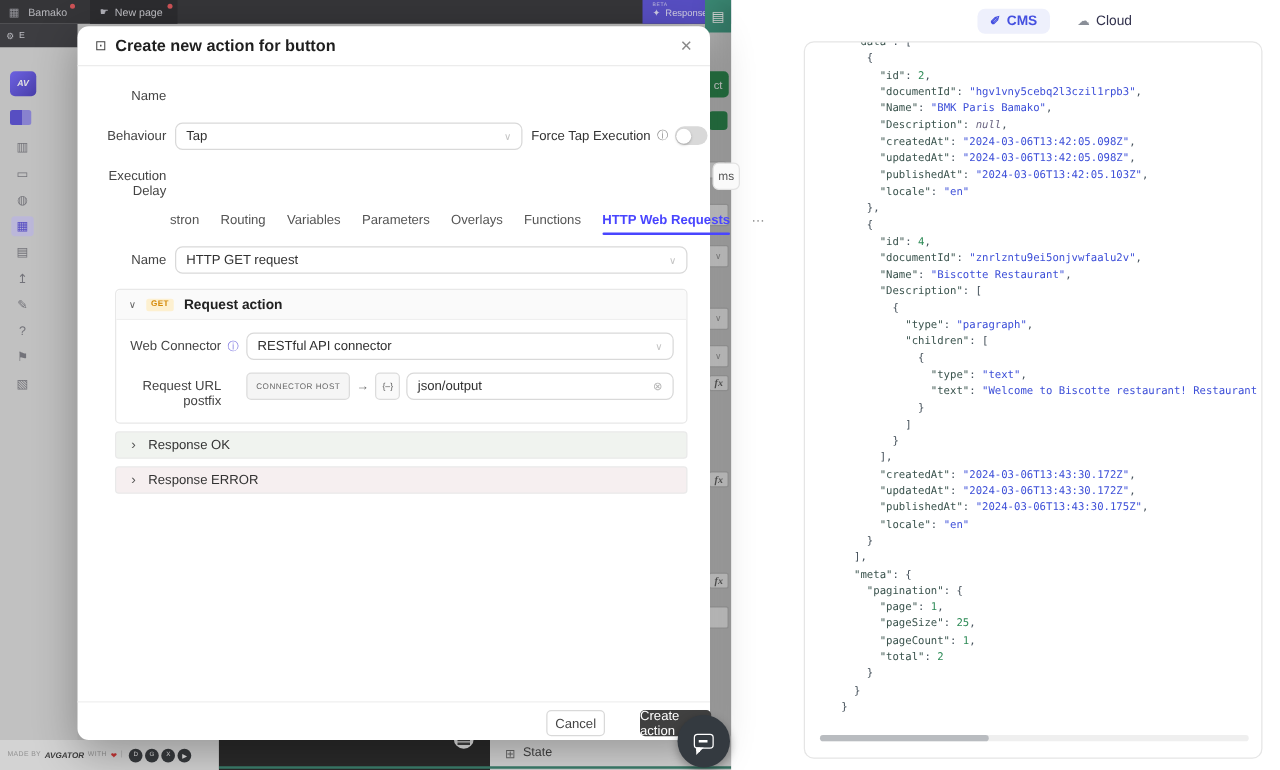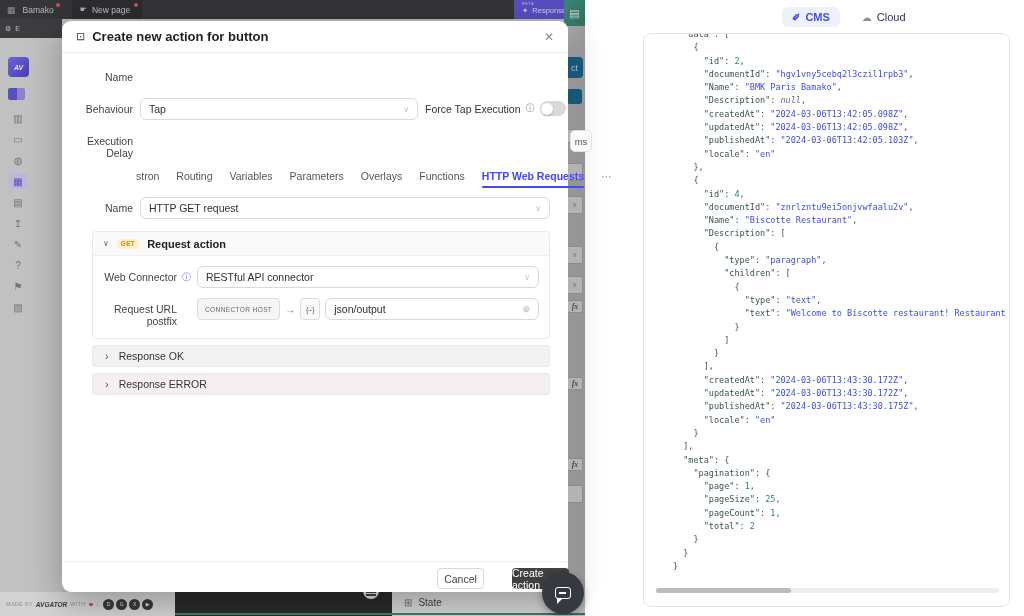--- a/index.html
+++ b/index.html
@@ -23,21 +23,21 @@
   .env-car { margin-left:auto; font-size:6px; }
   .green-box { position:absolute; right:0; top:0; width:21px; height:26px; background:#2b8f74; color:#fff; display:flex; align-items:center; justify-content:center; font-size:11px; }
   #edit-row { position:absolute; left:0; top:19px; width:62px; height:19px; background:#2e2e33; color:#cfcfd6; display:flex; align-items:center; gap:4px; padding-left:5px; font-size:7px; }
   #sidebar { position:absolute; left:0; top:38px; width:62px; height:554px; background:#d6d6d6; }
   .av-logo { position:absolute; left:8px; top:19px; width:21px; height:20px; border-radius:4px; background:linear-gradient(135deg,#6a5cff,#3d2fb8); color:#fff; font-size:7px; font-weight:bold; font-style:italic; display:flex; align-items:center; justify-content:center; }
   .blue-pair { position:absolute; left:8px; top:50px; width:17px; height:12px; border-radius:2px; background:linear-gradient(90deg,#4f43d8 55%, #8d86e8 55%); }
   .side-ic { position:absolute; left:9px; width:18px; height:16px; display:flex; align-items:center; justify-content:center; font-size:10px; color:#73737b; }
   .side-ic.active { background:#cfcaf5; border-radius:3px; color:#4f43d8; }
   
   .frag { position:absolute; background:#fdfdfd; border:1px solid #bfbfbf; border-radius:2px; color:#5a5a5a; display:flex; align-items:center; justify-content:center; }
-  .frag.purple { background:#0369a1; border:none; color:#fff; }
+  .frag.purple { background:#15803d; border:none; color:#fff; }
   .fx { font-family:Liberation Serif, serif; font-style:italic; font-weight:bold; font-size:8px; }
   #footer { position:absolute; left:0; top:592px; width:175px; height:24px; background:#ededed; display:flex; align-items:center; gap:3px; padding-left:6px; }
   .f-made { font-size:5.5px; color:#9a9a9a; letter-spacing:.3px; }
   .f-brand { font-size:6.5px; color:#2e2e2e; font-weight:800; font-style:italic; }
   .f-heart { font-size:6px; color:#d22; }
   .f-sep { font-size:6px; color:#bbb; }
   .soc { width:11px; height:11px; border-radius:50%; background:#26292e; color:#fff; font-size:5px; display:flex; align-items:center; justify-content:center; margin-left:2px; }
   #canvas-band { position:absolute; left:175px; top:588px; width:217px; height:28px; background:#151515; }
   .cam-circle { position:absolute; left:188px; top:-5px; width:16px; height:16px; border-radius:50%; background:#fff; }
   .cam-circle::after { content:""; position:absolute; left:3px; top:5px; width:10px; height:1.5px; background:#333; box-shadow:0 3px 0 #333, 0 6px 0 #333; }

